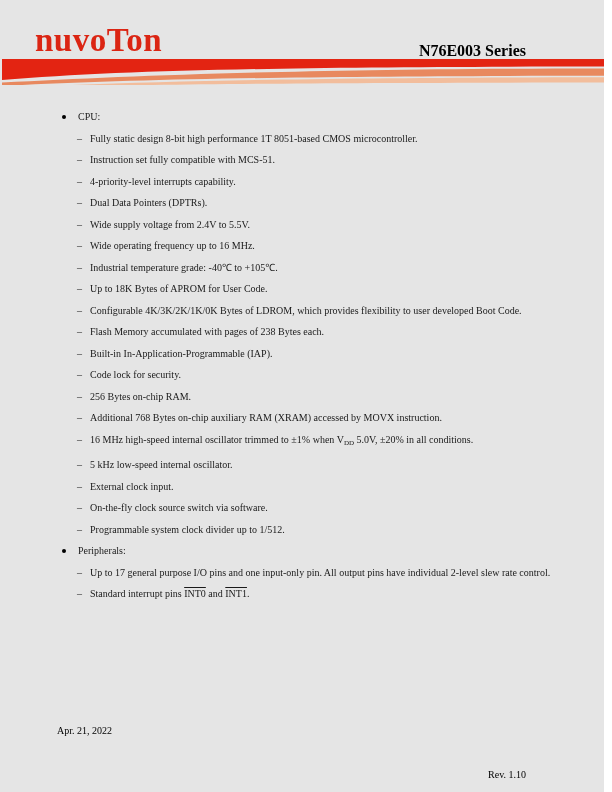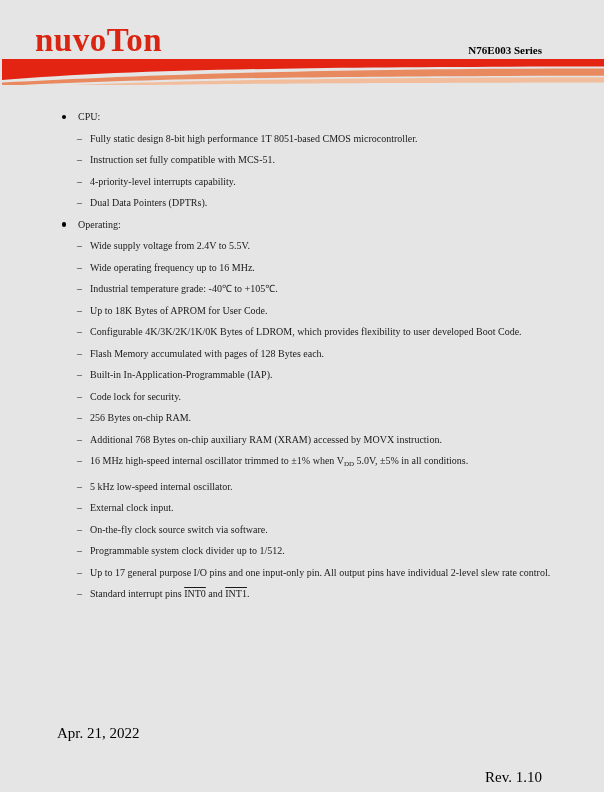--- a/index.html
+++ b/index.html
@@ -20,22 +20,22 @@
     top: 24px;
     font-size: 33px;
     font-weight: 800;
     letter-spacing: 0.5px;
     color: var(--brand-red, #DB2513);
     line-height: 33px;
   }
   .series {
     position: absolute;
     top: 43px;
-    right: 62px;
-    font-size: 11px;
+    right: 78px;
+    font-size: 16px;
     font-weight: bold;
     color: #000000;
     line-height: 15px;
     text-align: center;
   }
   .banner {
     position: absolute;
     left: 2px;
     top: 59px;
     display: block;
@@ -85,24 +85,24 @@
   .item-text { flex: 1; }
 
   .s-sub { font-size: 7px; vertical-align: -2px; }
   .s-ov  { text-decoration: overline; }
   .s-b   { font-weight: bold; }
 
   
   .footer {
     position: absolute;
     left: 57px;
-    right: 62px;
+    right: 78px;
     top: 725px;
     height: 14px;
-    font-size: 15px;
+    font-size: 10px;
     color: #000000;
   }
   .footer-date { position: absolute; left: 0; top: 0; }
   .footer-page { position: absolute; left: 0; right: 0; top: 0; text-align: center; }
   .footer-rev  { position: absolute; right: 0; top: 0; margin-top: 44px; }
 </style>
 </head>
 <body>
 
 <div class="page">
@@ -131,83 +131,83 @@
           <span class="item-text"><span>Instruction set fully compatible with MCS-51.</span></span>
         </div>
         <div class="feature-item">
           <span class="dash">–</span>
           <span class="item-text"><span>4-priority-level interrupts capability.</span></span>
         </div>
         <div class="feature-item">
           <span class="dash">–</span>
           <span class="item-text"><span>Dual Data Pointers (DPTRs).</span></span>
         </div>
+        <div class="feature-item">
+          <span class="dash">–</span>
+          <span class="item-text"><span>Wide supply voltage from 2.4V to 5.5V.</span></span>
+        </div>
+        <div class="feature-item">
+          <span class="dash">–</span>
+          <span class="item-text"><span>Wide operating frequency up to 16 MHz.</span></span>
+        </div>
+        <div class="feature-item">
+          <span class="dash">–</span>
+          <span class="item-text"><span>Industrial temperature grade: -40℃  to +105℃.</span></span>
+        </div>
+        <div class="feature-item">
+          <span class="dash">–</span>
+          <span class="item-text"><span>Up to 18K Bytes of APROM for User Code.</span></span>
+        </div>
+        <div class="feature-item">
+          <span class="dash">–</span>
+          <span class="item-text"><span>Configurable 4K/3K/2K/1K/0K Bytes of LDROM, which provides flexibility to user developed Boot Code.</span></span>
+        </div>
+        <div class="feature-item">
+          <span class="dash">–</span>
+          <span class="item-text"><span>Flash Memory accumulated with pages of 238 Bytes each.</span></span>
+        </div>
+        <div class="feature-item">
+          <span class="dash">–</span>
+          <span class="item-text"><span>Built-in In-Application-Programmable (IAP).</span></span>
+        </div>
+        <div class="feature-item">
+          <span class="dash">–</span>
+          <span class="item-text"><span>Code lock for security.</span></span>
+        </div>
+        <div class="feature-item">
+          <span class="dash">–</span>
+          <span class="item-text"><span>256 Bytes on-chip RAM.</span></span>
+        </div>
+        <div class="feature-item">
+          <span class="dash">–</span>
+          <span class="item-text"><span>Additional 768 Bytes on-chip auxiliary RAM (XRAM) accessed by MOVX instruction.</span></span>
+        </div>
+        <div class="feature-item">
+          <span class="dash">–</span>
+          <span class="item-text"><span>16 MHz high-speed internal oscillator trimmed to ±1% when V</span><span class="s-sub">DD</span><span> 5.0V, ±20% in all conditions.</span></span>
+        </div>
+        <div class="feature-item">
+          <span class="dash">–</span>
+          <span class="item-text"><span>5 kHz low-speed internal oscillator.</span></span>
+        </div>
+        <div class="feature-item">
+          <span class="dash">–</span>
+          <span class="item-text"><span>External clock input.</span></span>
+        </div>
+        <div class="feature-item">
+          <span class="dash">–</span>
+          <span class="item-text"><span>On-the-fly clock source switch via software.</span></span>
+        </div>
+        <div class="feature-item">
+          <span class="dash">–</span>
+          <span class="item-text"><span>Programmable system clock divider up to 1/512.</span></span>
+        </div>
         <div class="group-label">
           <span class="bullet-dot"></span>
-          <span class="group-label-text">Operating:</span>
-        </div>
-        <div class="feature-item">
-          <span class="dash">–</span>
-          <span class="item-text"><span>Wide supply voltage from 2.4V to 5.5V.</span></span>
-        </div>
-        <div class="feature-item">
-          <span class="dash">–</span>
-          <span class="item-text"><span>Wide operating frequency up to 16 MHz.</span></span>
-        </div>
-        <div class="feature-item">
-          <span class="dash">–</span>
-          <span class="item-text"><span>Industrial temperature grade: -40℃  to +105℃.</span></span>
-        </div>
-        <div class="feature-item">
-          <span class="dash">–</span>
-          <span class="item-text"><span>Up to 18K Bytes of APROM for User Code.</span></span>
-        </div>
-        <div class="feature-item">
-          <span class="dash">–</span>
-          <span class="item-text"><span>Configurable 4K/3K/2K/1K/0K Bytes of LDROM, which provides flexibility to user developed Boot Code.</span></span>
-        </div>
-        <div class="feature-item">
-          <span class="dash">–</span>
-          <span class="item-text"><span>Flash Memory accumulated with pages of 128 Bytes each.</span></span>
-        </div>
-        <div class="feature-item">
-          <span class="dash">–</span>
-          <span class="item-text"><span>Built-in In-Application-Programmable (IAP).</span></span>
-        </div>
-        <div class="feature-item">
-          <span class="dash">–</span>
-          <span class="item-text"><span>Code lock for security.</span></span>
-        </div>
-        <div class="feature-item">
-          <span class="dash">–</span>
-          <span class="item-text"><span>256 Bytes on-chip RAM.</span></span>
-        </div>
-        <div class="feature-item">
-          <span class="dash">–</span>
-          <span class="item-text"><span>Additional 768 Bytes on-chip auxiliary RAM (XRAM) accessed by MOVX instruction.</span></span>
-        </div>
-        <div class="feature-item">
-          <span class="dash">–</span>
-          <span class="item-text"><span>16 MHz high-speed internal oscillator trimmed to ±1% when V</span><span class="s-sub">DD</span><span> 5.0V, ±5% in all conditions.</span></span>
-        </div>
-        <div class="feature-item">
-          <span class="dash">–</span>
-          <span class="item-text"><span>5 kHz low-speed internal oscillator.</span></span>
-        </div>
-        <div class="feature-item">
-          <span class="dash">–</span>
-          <span class="item-text"><span>External clock input.</span></span>
-        </div>
-        <div class="feature-item">
-          <span class="dash">–</span>
-          <span class="item-text"><span>On-the-fly clock source switch via software.</span></span>
-        </div>
-        <div class="feature-item">
-          <span class="dash">–</span>
-          <span class="item-text"><span>Programmable system clock divider up to 1/512.</span></span>
+          <span class="group-label-text">Peripherals:</span>
         </div>
         <div class="feature-item">
           <span class="dash">–</span>
           <span class="item-text"><span>Up to 17 general purpose I/O pins and one input-only pin. All output pins have individual 2-level slew rate control.</span></span>
         </div>
         <div class="feature-item">
           <span class="dash">–</span>
           <span class="item-text"><span>Standard interrupt pins </span><span class="s-ov">INT0</span><span> and </span><span class="s-ov">INT1</span><span>.</span></span>
         </div>
       </div>

